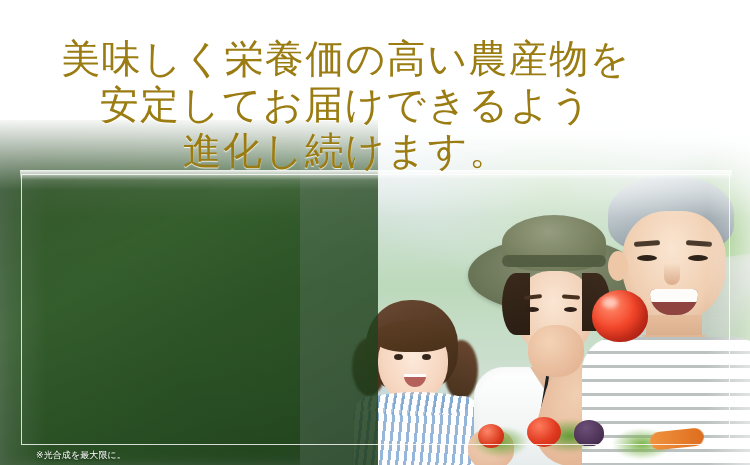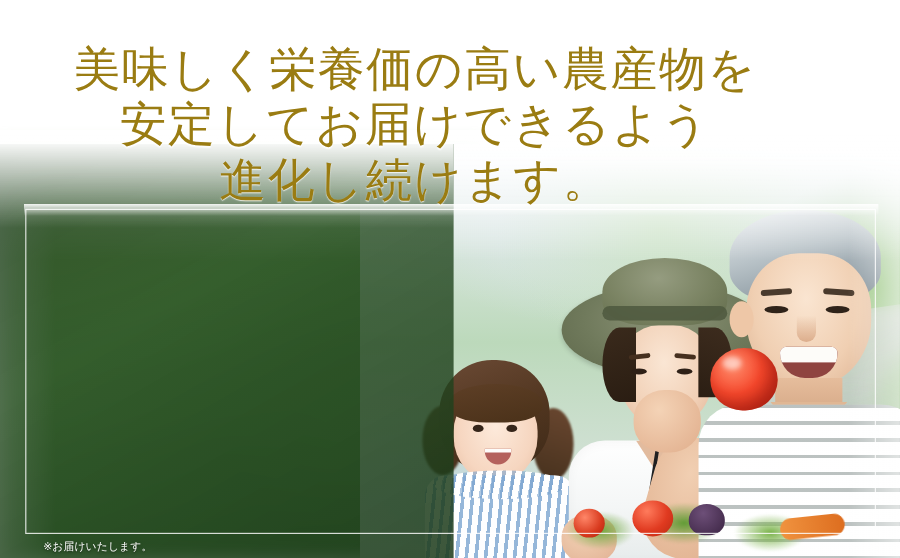--- a/index.html
+++ b/index.html
@@ -491,15 +491,15 @@
   <div class="text-panel-fade"></div>
 
   <div class="frame"></div>
   <div class="frame-mask-top"></div>
 
   <h1 class="headline">美味しく栄養価の高い農産物を
 安定してお届けできるよう
 進化し続けます。</h1>
 
 
-  <div class="footnote">※お届けいたします。</div>
+  <div class="footnote">※光合成を最大限に。</div>
 
 </div>
 
 </body></html>

